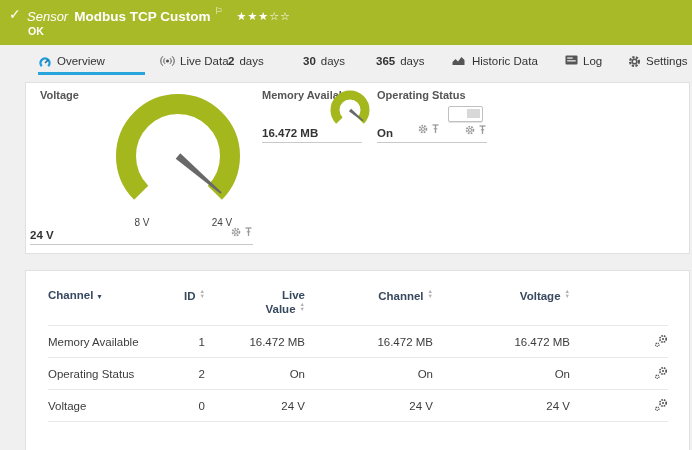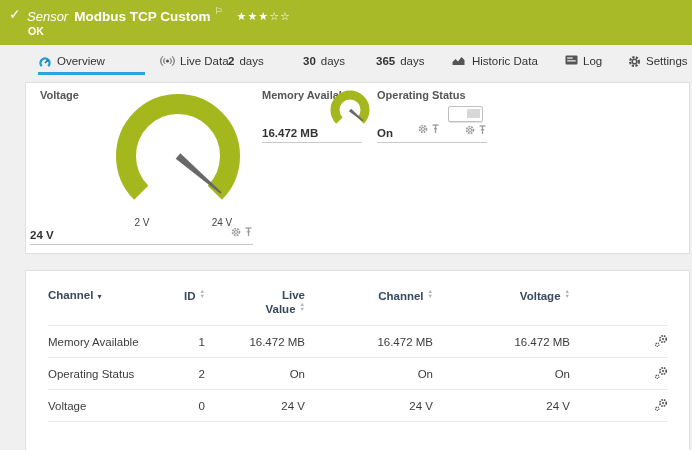--- a/index.html
+++ b/index.html
@@ -129,21 +129,21 @@
 
 <section class="panel panel-gauges">
 
   <div class="g-title" style="left:14px;top:6px;">Voltage</div>
   <div style="position:absolute;left:87px;top:8px;">
     <svg width="130" height="130" viewBox="0 0 130 130">
       <path d="M28.2,101.8 A52,52 0 1 1 101.8,101.8" fill="none" stroke="#a4b71d" stroke-width="20"></path>
       <polygon points="67.3,62.3 108.6,101.2 107.4,102.8 62.7,67.7" fill="#686868"></polygon>
     </svg>
   </div>
-  <div class="g-axislabel" style="left:94px;top:134px;">2 V</div>
+  <div class="g-axislabel" style="left:94px;top:134px;">8 V</div>
   <div class="g-axislabel" style="left:174px;top:134px;">24 V</div>
   <div class="g-footer" style="left:4px;top:140px;width:223px;">
     <span class="g-value">24 V</span>
     <span class="g-icons">
       <span>
         <svg width="10" height="10" viewBox="0 0 10 10">
           <circle cx="5" cy="5" r="3.4" fill="none" stroke="#9a9a9a" stroke-width="1.8" stroke-dasharray="1.7,1.1"></circle>
           <circle cx="5" cy="5" r="1.5" fill="none" stroke="#9a9a9a" stroke-width="1.1"></circle>
         </svg>
       </span>

